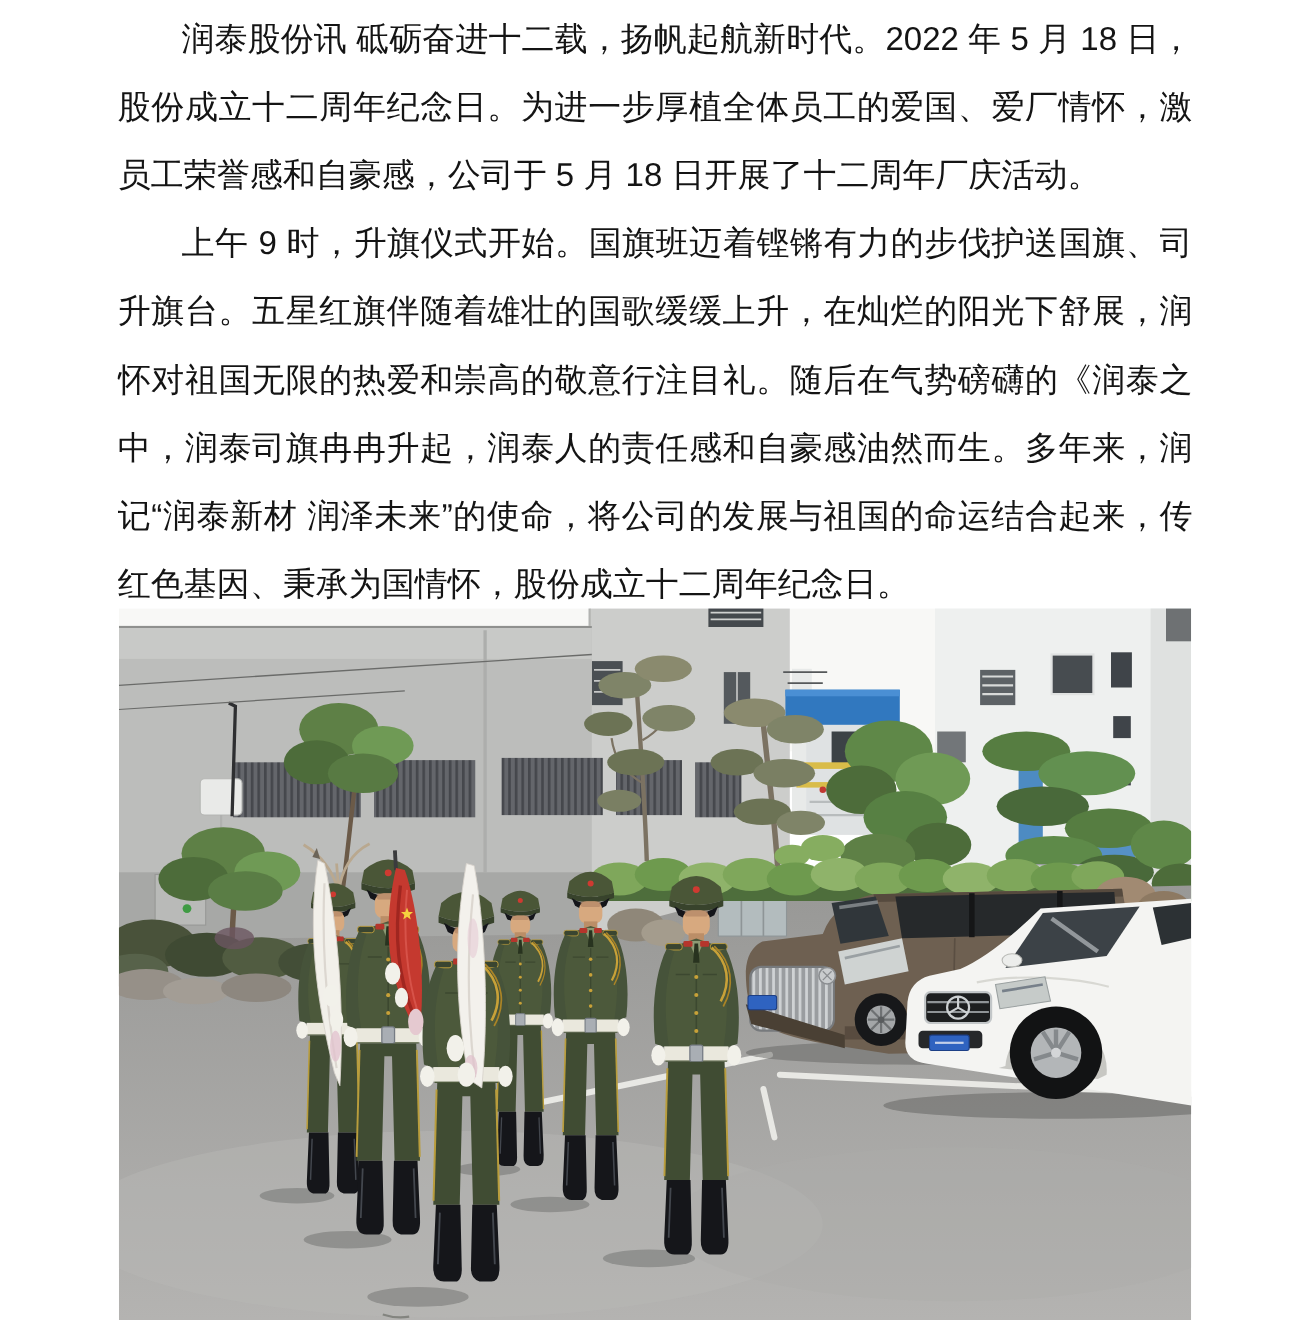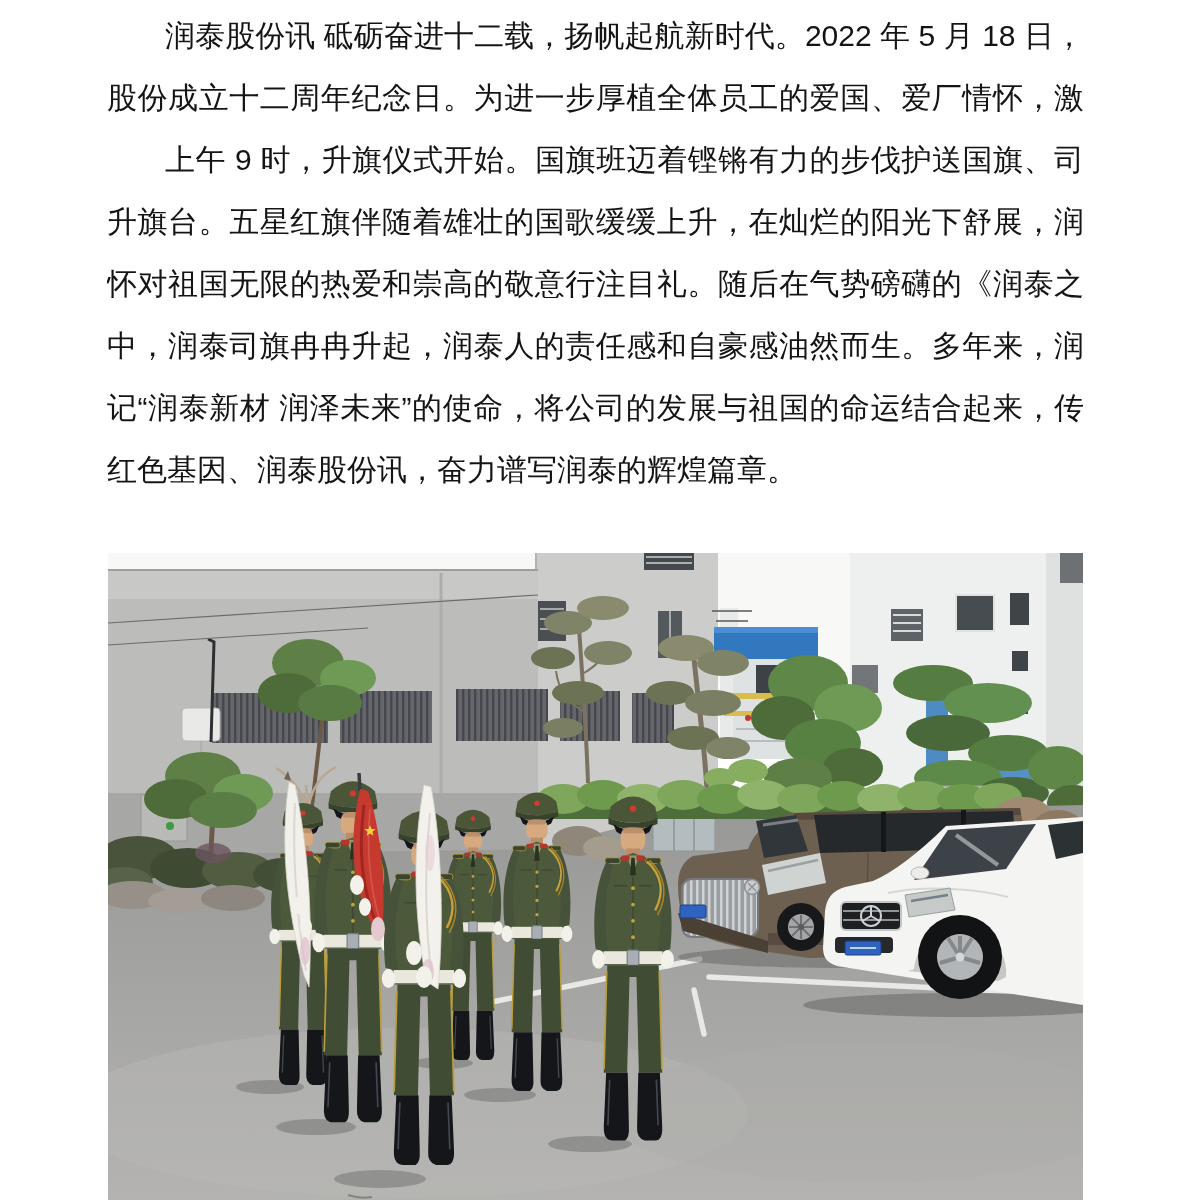--- a/index.html
+++ b/index.html
@@ -13,26 +13,27 @@
   .t-line.end{text-align-last:left}
   .photo{position:absolute;left:108px;top:553px;width:975px;height:647px;margin:0;overflow:hidden}
   .photo svg{display:block}
 </style>
 </head>
 <body>
 
 <div class="article">
   <p class="t-line first">润泰股份讯 砥砺奋进十二载，扬帆起航新时代。2022 年 5 月 18 日，是润泰</p>
   <p class="t-line">股份成立十二周年纪念日。为进一步厚植全体员工的爱国、爱厂情怀，激发全体</p>
+  <p class="t-line end">员工荣誉感和自豪感，公司于 5 月 18 日开展了十二周年厂庆活动。</p>
   <p class="t-line first">上午 9 时，升旗仪式开始。国旗班迈着铿锵有力的步伐护送国旗、司旗走向</p>
   <p class="t-line">升旗台。五星红旗伴随着雄壮的国歌缓缓上升，在灿烂的阳光下舒展，润泰人深</p>
   <p class="t-line">怀对祖国无限的热爱和崇高的敬意行注目礼。随后在气势磅礴的《润泰之歌》声</p>
   <p class="t-line">中，润泰司旗冉冉升起，润泰人的责任感和自豪感油然而生。多年来，润泰人牢</p>
   <p class="t-line">记“润泰新材 润泽未来”的使命，将公司的发展与祖国的命运结合起来，传承</p>
-  <p class="t-line end">红色基因、润泰股份讯，奋力谱写润泰的辉煌篇章。</p>
+  <p class="t-line end">红色基因、秉承为国情怀，股份成立十二周年纪念日。</p>
 </div>
 
 <figure class="photo" aria-label="Honor guard of six soldiers in olive-green dress uniforms with peaked caps, white belts and white gloves carrying a furled red national flag and two furled white flags across a factory parking lot; gray industrial buildings with vent grilles, sculpted trees, a blue-clad structure, a brown minivan and a white sedan stand in the background.">
 <svg viewBox="0 0 975 660" width="975" height="660" xmlns="http://www.w3.org/2000/svg">
   <defs>
     <pattern id="vent" width="6" height="8" patternUnits="userSpaceOnUse">
       <rect width="6" height="8" fill="#64666b"></rect>
           <rect width="2.4" height="8" fill="#45474c"></rect>
     </pattern>
     <pattern id="chrome" width="6" height="6" patternUnits="userSpaceOnUse">

